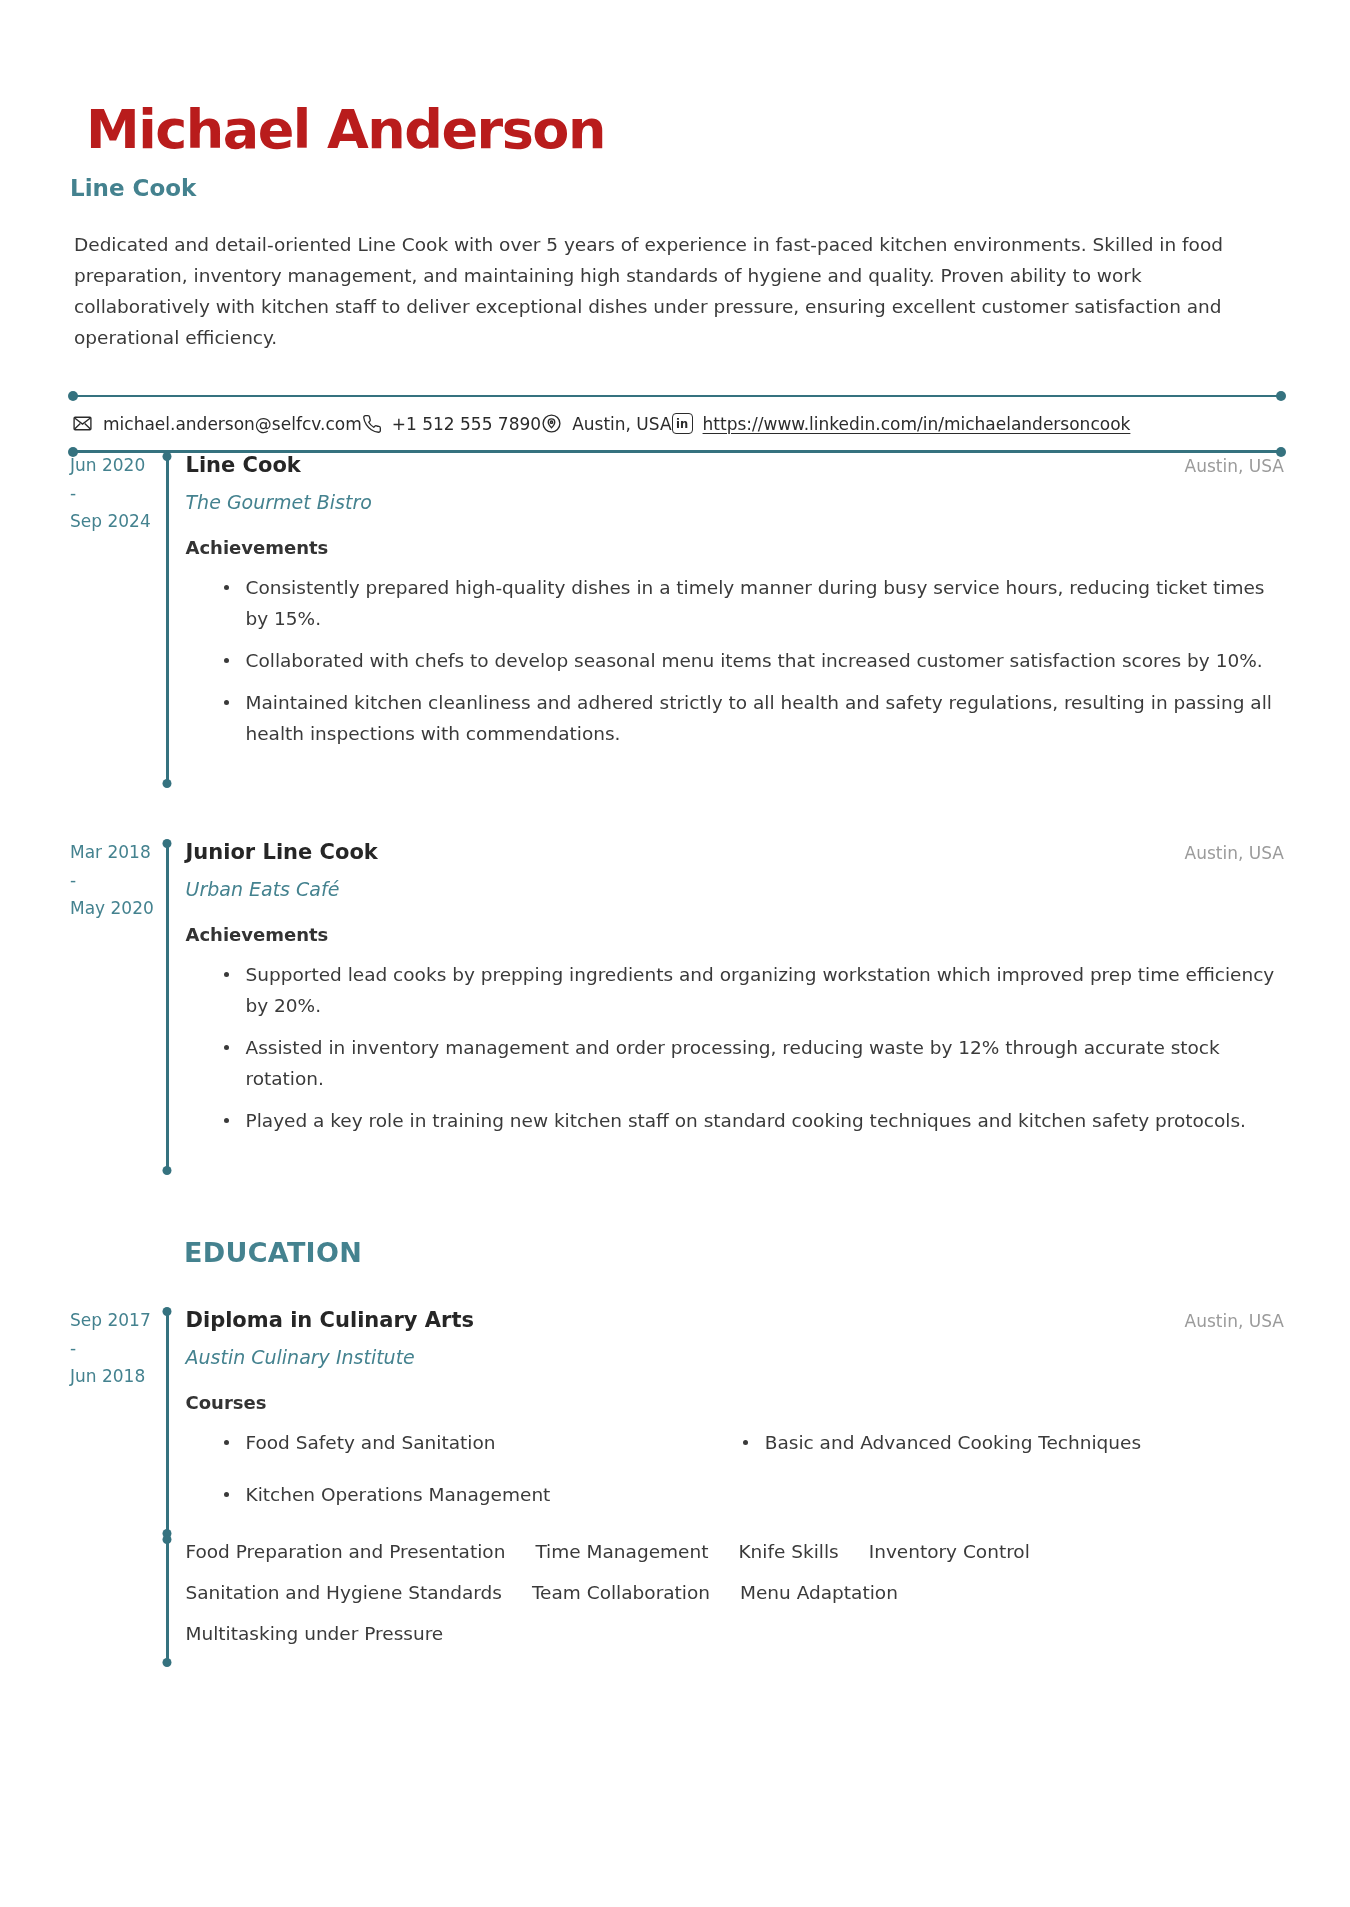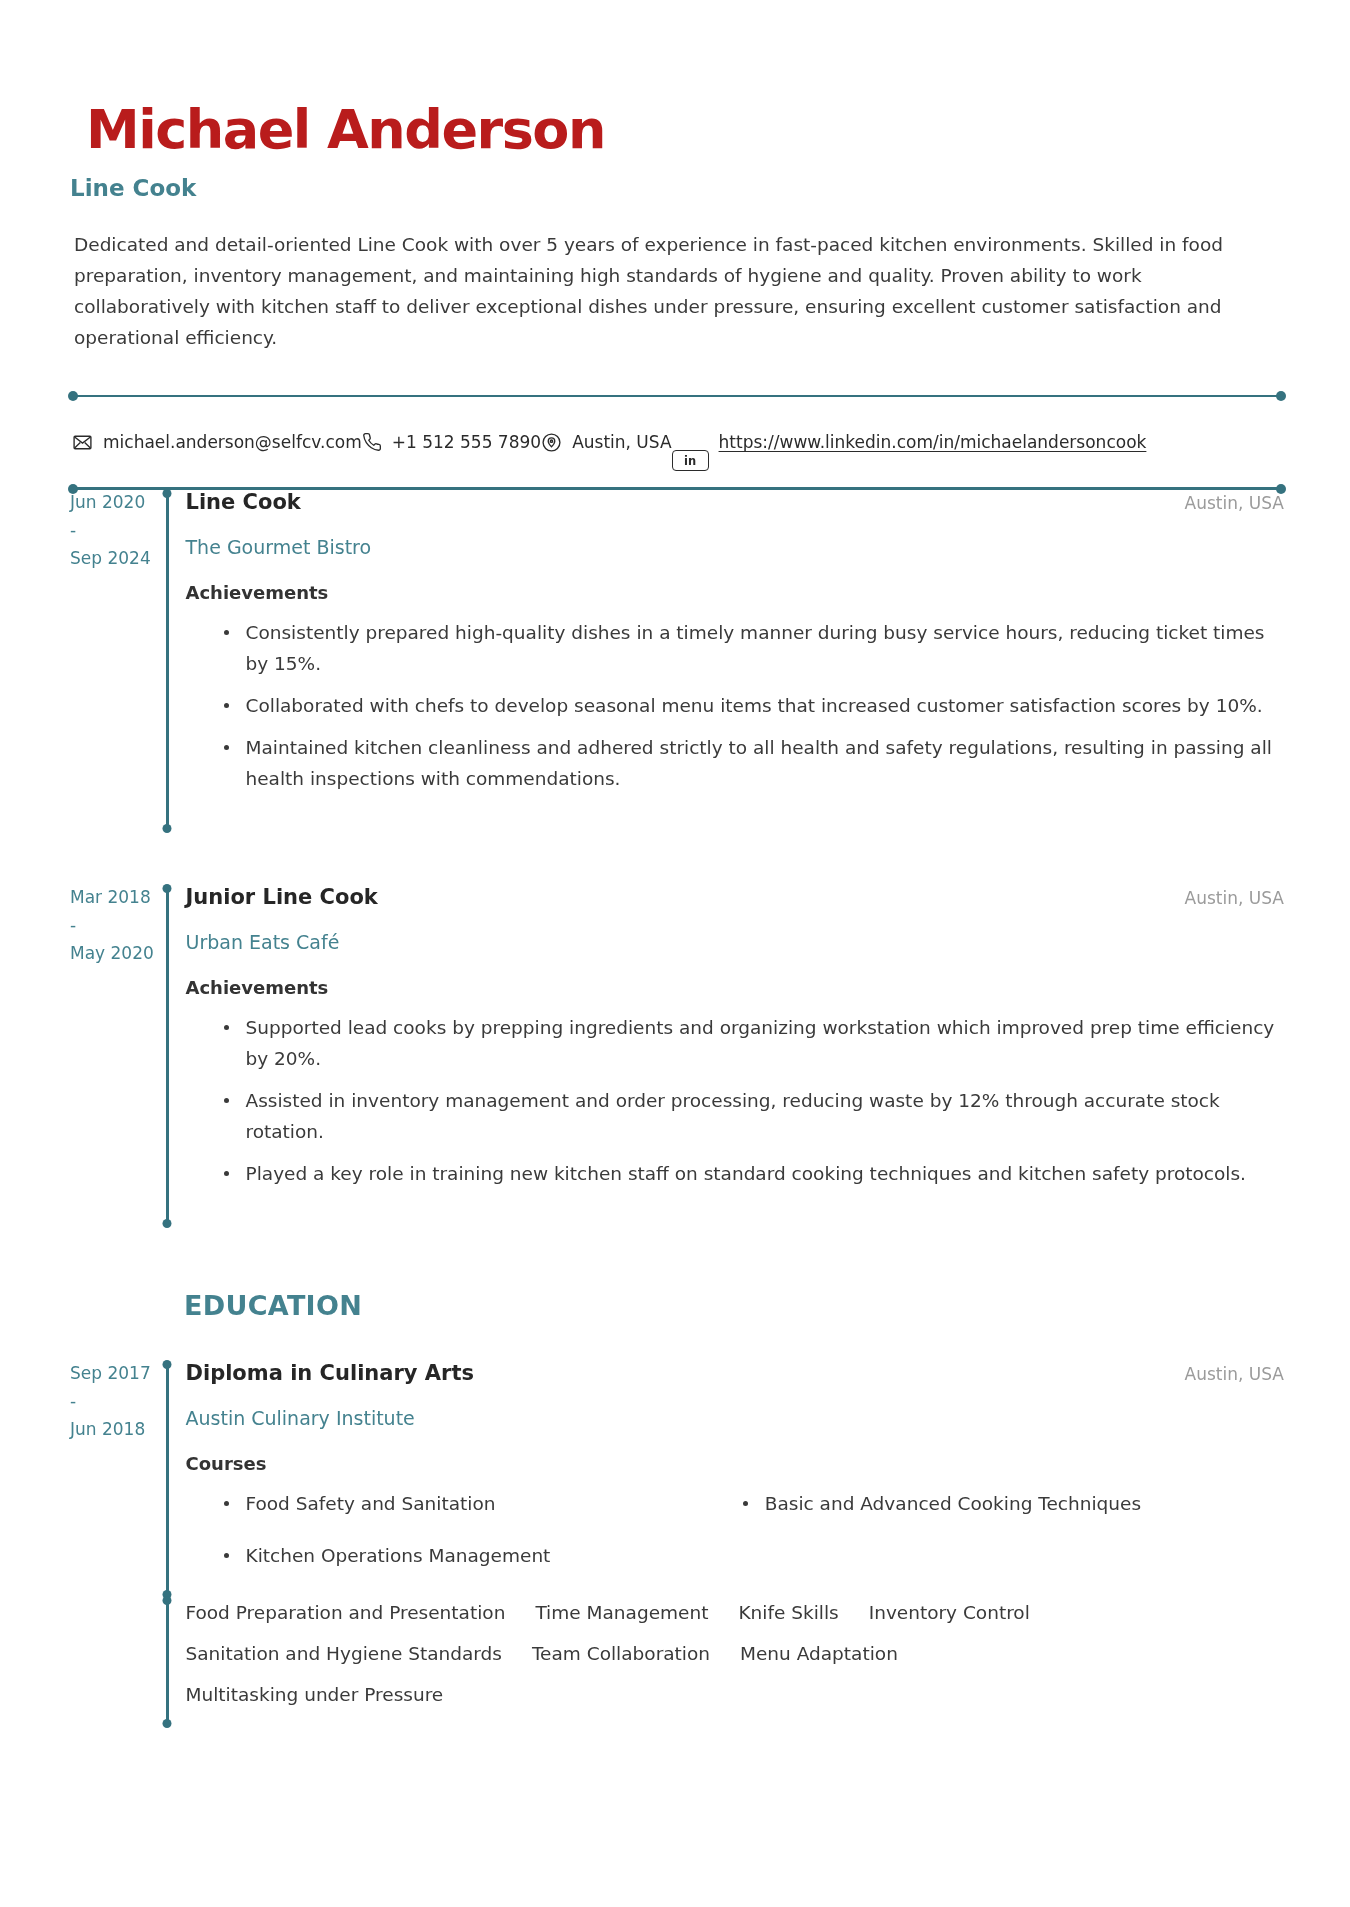--- a/index.html
+++ b/index.html
@@ -29,22 +29,22 @@
   .divider::after{right:-2px;}
   .contact-bar{
     display:flex;align-items:center;
     padding:16px 2px;font-size:17px;color:#2b2b2b;
   }
   .citem{display:flex;align-items:center;gap:10px;white-space:nowrap;}
   .citem svg{display:block;}
   .link{color:#2b2b2b;text-decoration:underline;text-underline-offset:3px;}
   .li-box{
     display:inline-flex;align-items:center;justify-content:center;
-    width:37px;height:21px;border:1.6px solid #2b2b2b;border-radius:4px;
-    font-size:11.5px;font-weight:700;color:#2b2b2b;margin-top:37px;
+    width:21px;height:21px;border:1.6px solid #2b2b2b;border-radius:4px;
+    font-size:11.5px;font-weight:700;color:#2b2b2b;
   }
   
   .sec-heading{
     margin:0 0 0 114px;font-size:27px;font-weight:800;letter-spacing:0.3px;
     color:var(--accent);
   }
   .sec-heading.work{margin-top:46px;margin-bottom:40px;}
   .sec-heading.edu{margin-top:64px;margin-bottom:40px;}
   .sec-heading.skills{margin-top:60px;margin-bottom:38px;}
   .titem{display:flex;}
@@ -58,21 +58,21 @@
     content:"";position:absolute;left:50%;transform:translateX(-50%);
     width:9px;height:9px;border-radius:50%;background:var(--rail);
   }
   .rail::before{top:-1px;}
   .rail::after{bottom:-2px;}
   .tbody{flex:1;padding-left:17px;padding-bottom:26px;}
   .tbody.tight{padding-bottom:16px;}
   .erow{display:flex;justify-content:space-between;align-items:baseline;}
   .etitle{margin:0;font-size:21px;font-weight:700;color:var(--dark);}
   .eloc{font-size:17px;color:var(--muted);}
-  .company{margin-top:22px;font-size:19px;color:var(--accent);}
+  .company{margin-top:14px;font-size:19px;color:var(--accent);font-style:italic;}
   .subhead{margin-top:24px;font-size:18px;font-weight:700;color:#333333;}
   .bullets{margin:14px 0 0;padding:0 0 0 60px;list-style:none;}
   .bullet{font-size:18.5px;line-height:31px;color:var(--text);margin-bottom:11px;position:relative;}
   .bullet::before{
     content:"";position:absolute;left:-22px;top:13px;width:5.5px;height:5.5px;border-radius:50%;background:#3a3a3a;
   }
   .courses-grid{
     display:grid;grid-template-columns:1fr 1fr;row-gap:21px;margin-top:14px;padding-left:60px;
   }
   .courses-grid .bullet{margin-bottom:0;}

